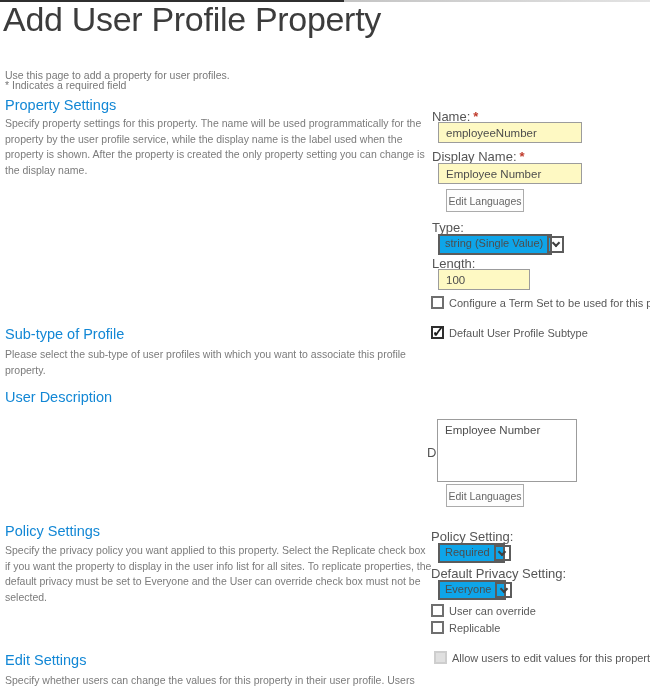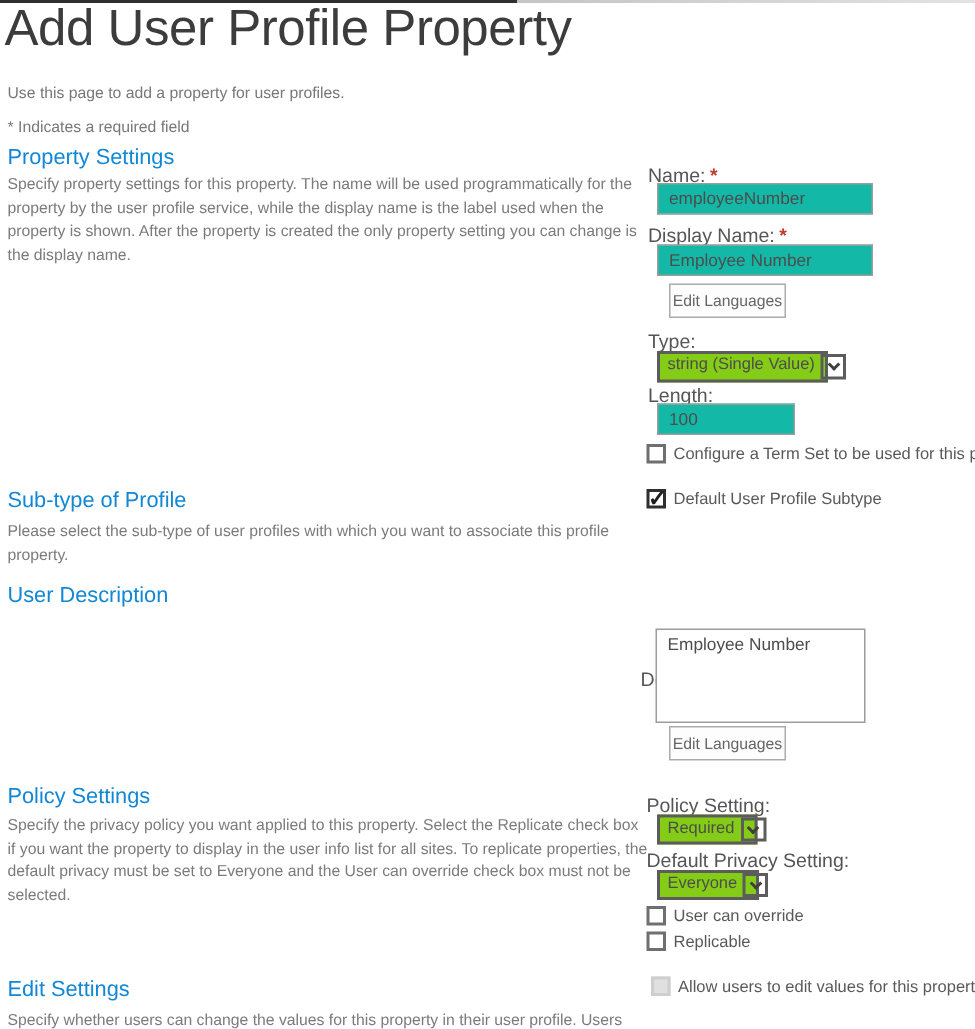--- a/index.html
+++ b/index.html
@@ -11,25 +11,25 @@
   .topline { position:absolute; top:0; left:0; width:650px; height:2px;
     background:linear-gradient(to right,#2f2f2f 0,#2f2f2f 53%,#c4c4c4 53%,#e3e3e3 100%); }
   .title { position:absolute; left:3px; top:0px; font-size:34px; font-weight:300;
     color:#3c3c3c; letter-spacing:-0.3px; white-space:nowrap; }
   .note { position:absolute; font-size:10.5px; color:#787878; white-space:nowrap; }
   .h { position:absolute; font-size:14.5px; color:#1287d5; white-space:nowrap; }
   .para { position:absolute; font-size:10.5px; line-height:15.5px; color:#7b7b7b; }
   .lbl { position:absolute; font-size:13px; color:#555555; white-space:nowrap; }
   .req { color:#bf3a2b; margin-left:3px; font-weight:bold; }
   .inp { position:absolute; border:1px solid #9c9c9c; font-family:inherit;
-    font-size:11.5px; color:#4d4d4d; padding:0 16px 0 7px; background:#14b8a6; outline:none; }
+    font-size:11.5px; color:#4d4d4d; padding:0 16px 0 7px; background:#fef9c3; outline:none; }
   .btn { position:absolute; border:1px solid #ababab; background:#fdfdfd;
     font-family:inherit; font-size:10.5px; color:#666666; cursor:pointer; }
   .sel { position:absolute; display:flex; align-items:stretch;
-    border:2px solid #5c5c5c; background:#84cc16; cursor:pointer;justify-content:space-between; }
+    border:2px solid #5c5c5c; background:#0ea5e9; cursor:pointer;justify-content:space-between; }
   .seltxt { font-size:11px; color:#4d4d4d; padding:1px 4px 0 5px; white-space:nowrap; flex:1; }
   .chevbox { width:17px; border:2px solid #5c5c5c; display:flex;
     align-items:center; justify-content:center; flex:none; }
   .chev { width:6px; height:6px; border-right:2px solid #3f3f3f;
     border-bottom:2px solid #3f3f3f; transform:rotate(45deg); margin-top:-3px; }
   .cbrow { position:absolute; display:flex; align-items:center; gap:5px; white-space:nowrap; }
   .cb { width:13px; height:13px; border:2px solid #6f6f6f; background:#fff;
     position:relative; flex:none; }
   .cb[data-checked="true"] { border-color:#2f2f2f; }
   .cb[data-checked="true"]::after { content:"✓"; position:absolute; left:-1px; top:-5px;
@@ -39,21 +39,21 @@
   .ta { position:absolute; border:1px solid #9c9c9c; resize:none; font-family:inherit;
     font-size:11.5px; color:#4d4d4d; padding:4px 0 0 7px; overflow:hidden; outline:none; }
 </style>
 </head>
 <body>
 
 <div id="app">
   <div class="topline"></div>
 
   <h1 class="title">Add User Profile Property</h1>
-  <div class="note" style="left:5px; top:56px;">Use this page to add a property for user profiles.</div>
+  <div class="note" style="left:5px; top:69px;">Use this page to add a property for user profiles.</div>
   <div class="note" style="left:5px; top:79px;">* Indicates a required field</div>
 
   <div class="h" style="left:5px; top:97px;">Property Settings</div>
   <div class="para" style="left:5px; top:116px; width:428px;">Specify property settings for this property. The name will be used programmatically for the property by the user profile service, while the display name is the label used when the property is shown. After the property is created the only property setting you can change is the display name.</div>
 
   <div class="lbl" style="left:432px; top:109px;"><span>Name:</span><span class="req">*</span></div>
   <input class="inp" style="left: 438px; top: 122px; width: 144px; height: 21px;" value="employeeNumber">
 
   <div class="lbl" style="left:432px; top:149px;"><span>Display Name:</span><span class="req">*</span></div>
   <input class="inp" style="left: 438px; top: 163px; width: 144px; height: 21px;" value="Employee Number">

